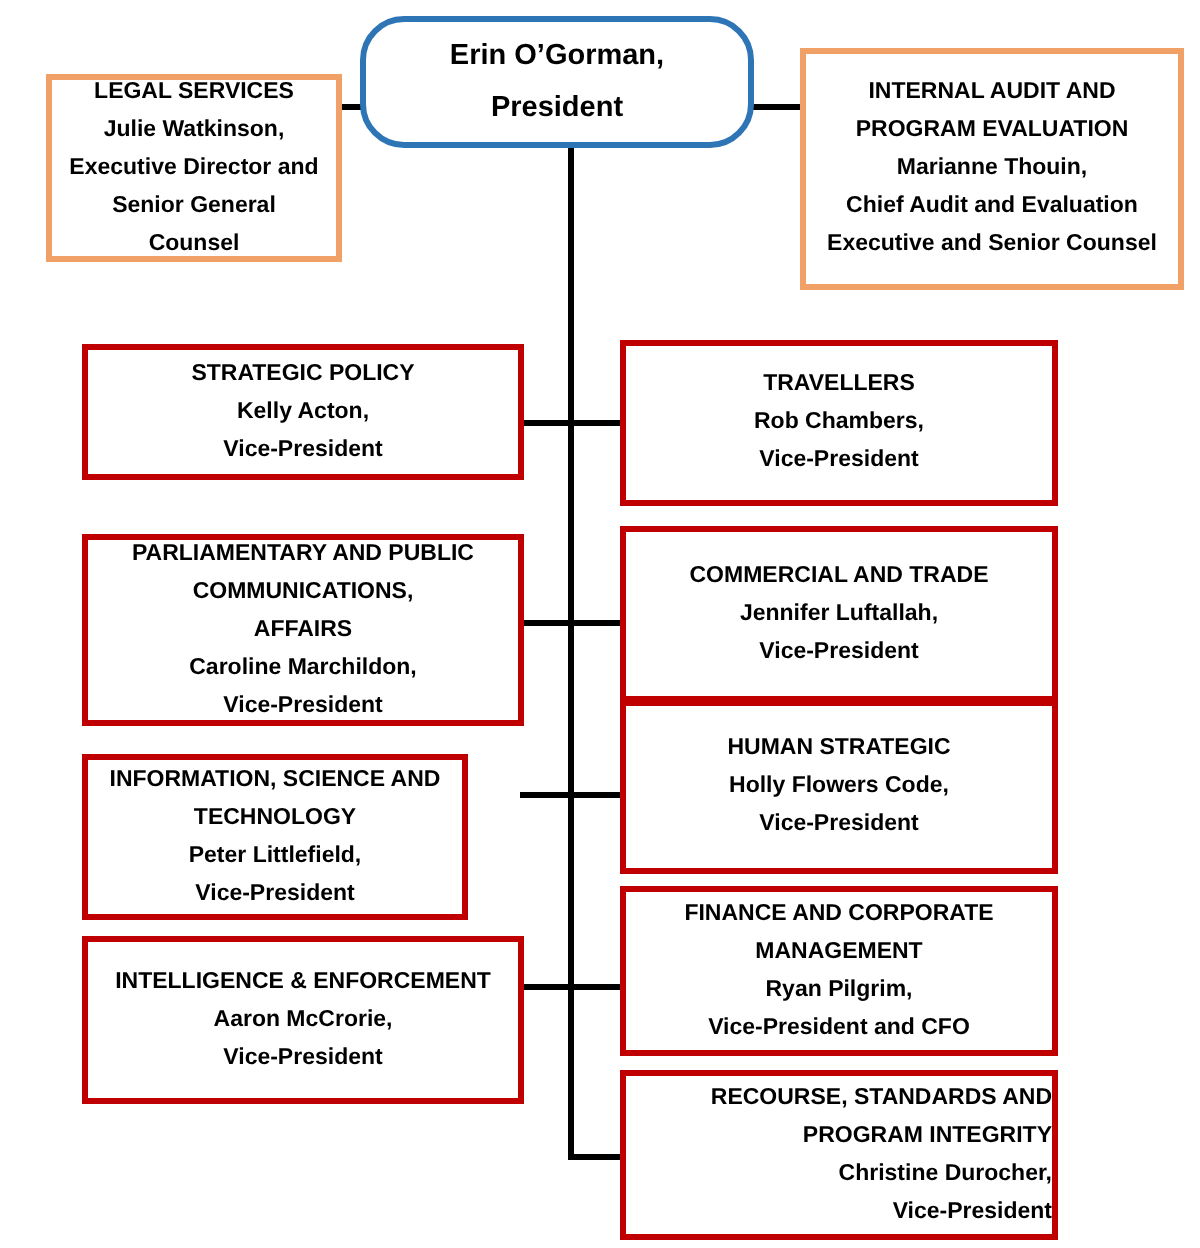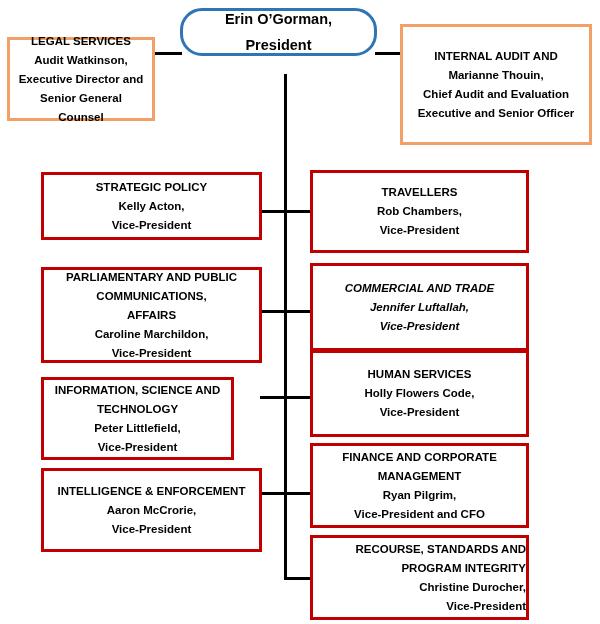--- a/index.html
+++ b/index.html
@@ -51,37 +51,38 @@
 
   <div class="connector" style="left:152px; top:52px; width:30px; height:3px;"></div>
   <div class="connector" style="left:375px; top:52px; width:27px; height:3px;"></div>
   <div class="connector" style="left:284px; top:74px; width:3px; height:506px;"></div>
   <div class="connector" style="left:260px; top:210px; width:52px; height:3px;"></div>
   <div class="connector" style="left:260px; top:310px; width:52px; height:3px;"></div>
   <div class="connector" style="left:260px; top:396px; width:52px; height:3px;"></div>
   <div class="connector" style="left:260px; top:492px; width:52px; height:3px;"></div>
   <div class="connector" style="left:284px; top:577px; width:28px; height:3px;"></div>
 
-  <div class="box president" style="left:180px; top:8px; width:197px; height:48px;border-radius:22px;">
+  <div class="box president" style="left:180px; top:8px; width:197px; height:66px;border-radius:22px;">
       <div>Erin O’Gorman,</div>
       <div>President</div>
     </div>
 
-  <div class="box staff" style="left:7px; top:37px; width:148px; height:84px;">
+  <div class="box staff" style="left:23px; top:37px; width:148px; height:94px;">
       <div>LEGAL SERVICES</div>
-      <div>Audit Watkinson,</div>
+      <div>Julie Watkinson,</div>
       <div>Executive Director and</div>
       <div>Senior General</div>
       <div>Counsel</div>
     </div>
   <div class="box staff" style="left:400px; top:24px; width:192px; height:121px;">
       <div>INTERNAL AUDIT AND</div>
+      <div>PROGRAM EVALUATION</div>
       <div>Marianne Thouin,</div>
       <div>Chief Audit and Evaluation</div>
-      <div>Executive and Senior Officer</div>
+      <div>Executive and Senior Counsel</div>
     </div>
 
   <div class="box vp" style="left:41px; top:172px; width:221px; height:68px;">
       <div>STRATEGIC POLICY</div>
       <div>Kelly Acton,</div>
       <div>Vice-President</div>
     </div>
   <div class="box vp" style="left:41px; top:267px; width:221px; height:96px;">
       <div>PARLIAMENTARY AND PUBLIC</div>
       <div>COMMUNICATIONS,</div>
@@ -99,27 +100,27 @@
       <div>INTELLIGENCE &amp; ENFORCEMENT</div>
       <div>Aaron McCrorie,</div>
       <div>Vice-President</div>
     </div>
 
   <div class="box vp" style="left:310px; top:170px; width:219px; height:83px;">
       <div>TRAVELLERS</div>
       <div>Rob Chambers,</div>
       <div>Vice-President</div>
     </div>
-  <div class="box vp" style="left:310px; top:263px; width:219px; height:88px;font-style:italic;">
+  <div class="box vp" style="left:310px; top:263px; width:219px; height:88px;">
       <div>COMMERCIAL AND TRADE</div>
       <div>Jennifer Luftallah,</div>
       <div>Vice-President</div>
     </div>
   <div class="box vp" style="left:310px; top:350px; width:219px; height:87px;">
-      <div>HUMAN SERVICES</div>
+      <div>HUMAN STRATEGIC</div>
       <div>Holly Flowers Code,</div>
       <div>Vice-President</div>
     </div>
   <div class="box vp" style="left:310px; top:443px; width:219px; height:85px;">
       <div>FINANCE AND CORPORATE</div>
       <div>MANAGEMENT</div>
       <div>Ryan Pilgrim,</div>
       <div>Vice-President and CFO</div>
     </div>
   <div class="box vp" style="left:310px; top:535px; width:219px; height:85px;align-items:flex-end;">

